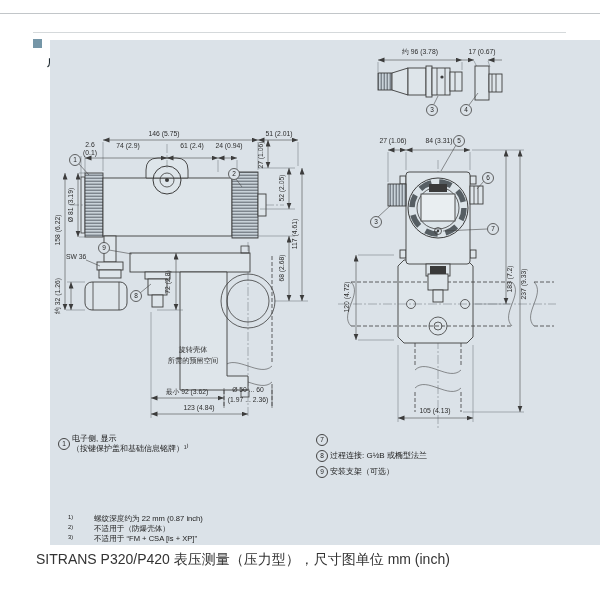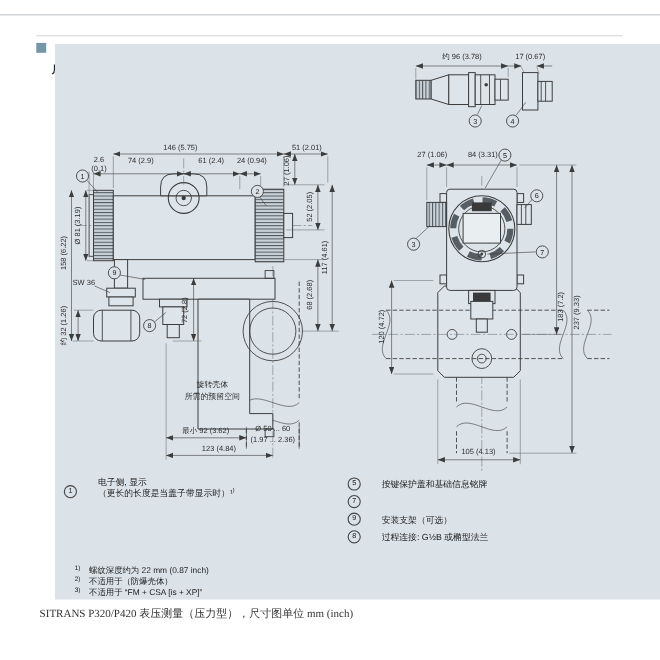--- a/index.html
+++ b/index.html
@@ -19,27 +19,27 @@
   .dim{marker-start:url(#ar);marker-end:url(#ar);}
   .xl{stroke:#5a6268;stroke-width:0.45;}
   .cl{stroke:#69727a;stroke-width:0.5;fill:none;stroke-dasharray:9 2 2 2;}
   .hid{stroke-dasharray:4 2;stroke-width:0.8;stroke:#3c3c3c;}
   .dt{font-size:6.8px;fill:#2d2d2d;}
   .dt2{font-size:7.2px;fill:#2d2d2d;}
   .mid{text-anchor:middle;}
   .co-c{fill:#dbe2e8;stroke:#3f3f3f;stroke-width:0.8;}
   .co-t{font-size:6.5px;fill:#1e1e1e;text-anchor:middle;}
   .legend{position:absolute;color:#222;}
-  .li{display:flex;align-items:flex-end;gap:19px;margin-bottom:4px;}
+  .li{display:flex;align-items:center;gap:2px;margin-bottom:4px;}
   .co{flex:0 0 auto;width:10px;height:10px;border:1px solid #444;border-radius:50%;font-size:6.5px;line-height:10px;text-align:center;color:#222;margin-top:0px;}
   .lt{font-size:8px;line-height:9.6px;color:#222;}
   .footnotes{position:absolute;}
-  .fn{display:flex;gap:5px;font-size:7.6px;line-height:9.8px;color:#222;}
+  .fn{display:flex;gap:18px;font-size:7.6px;line-height:9.8px;color:#222;}
   .fnm{flex:0 0 auto;width:8px;font-size:5.8px;position:relative;top:-1px;}
-  .caption{position:absolute;left:36px;top:551px;font-size:10px;color:#333;font-family:Liberation Serif, serif;}
+  .caption{position:absolute;left:36px;top:551px;font-size:14px;color:#333;}
 </style>
 </head>
 <body>
 
 <div class="top-rule"></div>
 <div class="hdr-rule"></div>
 
 <div class="section-header">
   <span class="sq"></span>
   <span class="section-title">尺寸图</span>
@@ -360,48 +360,42 @@
       <text class="co-t" x="104" y="66.4">4</text>
     </g>
   </svg>
 
   
   <div class="legend" style="left:8px;top:394px;width:254px">
     <div class="li">
       <span class="co">1</span>
       <div class="lt">
         <div>电子侧, 显示</div>
-        <div>（更长的长度是当盖子带显示时）¹⁾</div>
+        <div>（按键保护盖和基础信息铭牌）¹⁾</div>
       </div>
     </div>
   </div>
 
   
   <div class="legend" style="left:266px;top:394px;width:240px">
     <div class="li">
-      <span class="co">5</span>
+      <span class="co">7</span>
+    </div>
+    <div class="li">
+      <span class="co">8</span>
       <div class="lt">
-          <div>按键保护盖和基础信息铭牌</div>
+          <div>过程连接: G½B 或椭型法兰</div>
         </div>
-    </div>
-    <div class="li">
-      <span class="co">7</span>
     </div>
     <div class="li">
       <span class="co">9</span>
       <div class="lt">
           <div>安装支架（可选）</div>
         </div>
     </div>
-    <div class="li">
-      <span class="co">8</span>
-      <div class="lt">
-          <div>过程连接: G½B 或椭型法兰</div>
-        </div>
-    </div>
   </div>
 
   
   <div class="footnotes" style="left:18px;top:474px">
     <div class="fn">
       <span class="fnm">1)</span>
       <span>螺纹深度约为 22 mm (0.87 inch)</span>
     </div>
     <div class="fn">
       <span class="fnm">2)</span>

